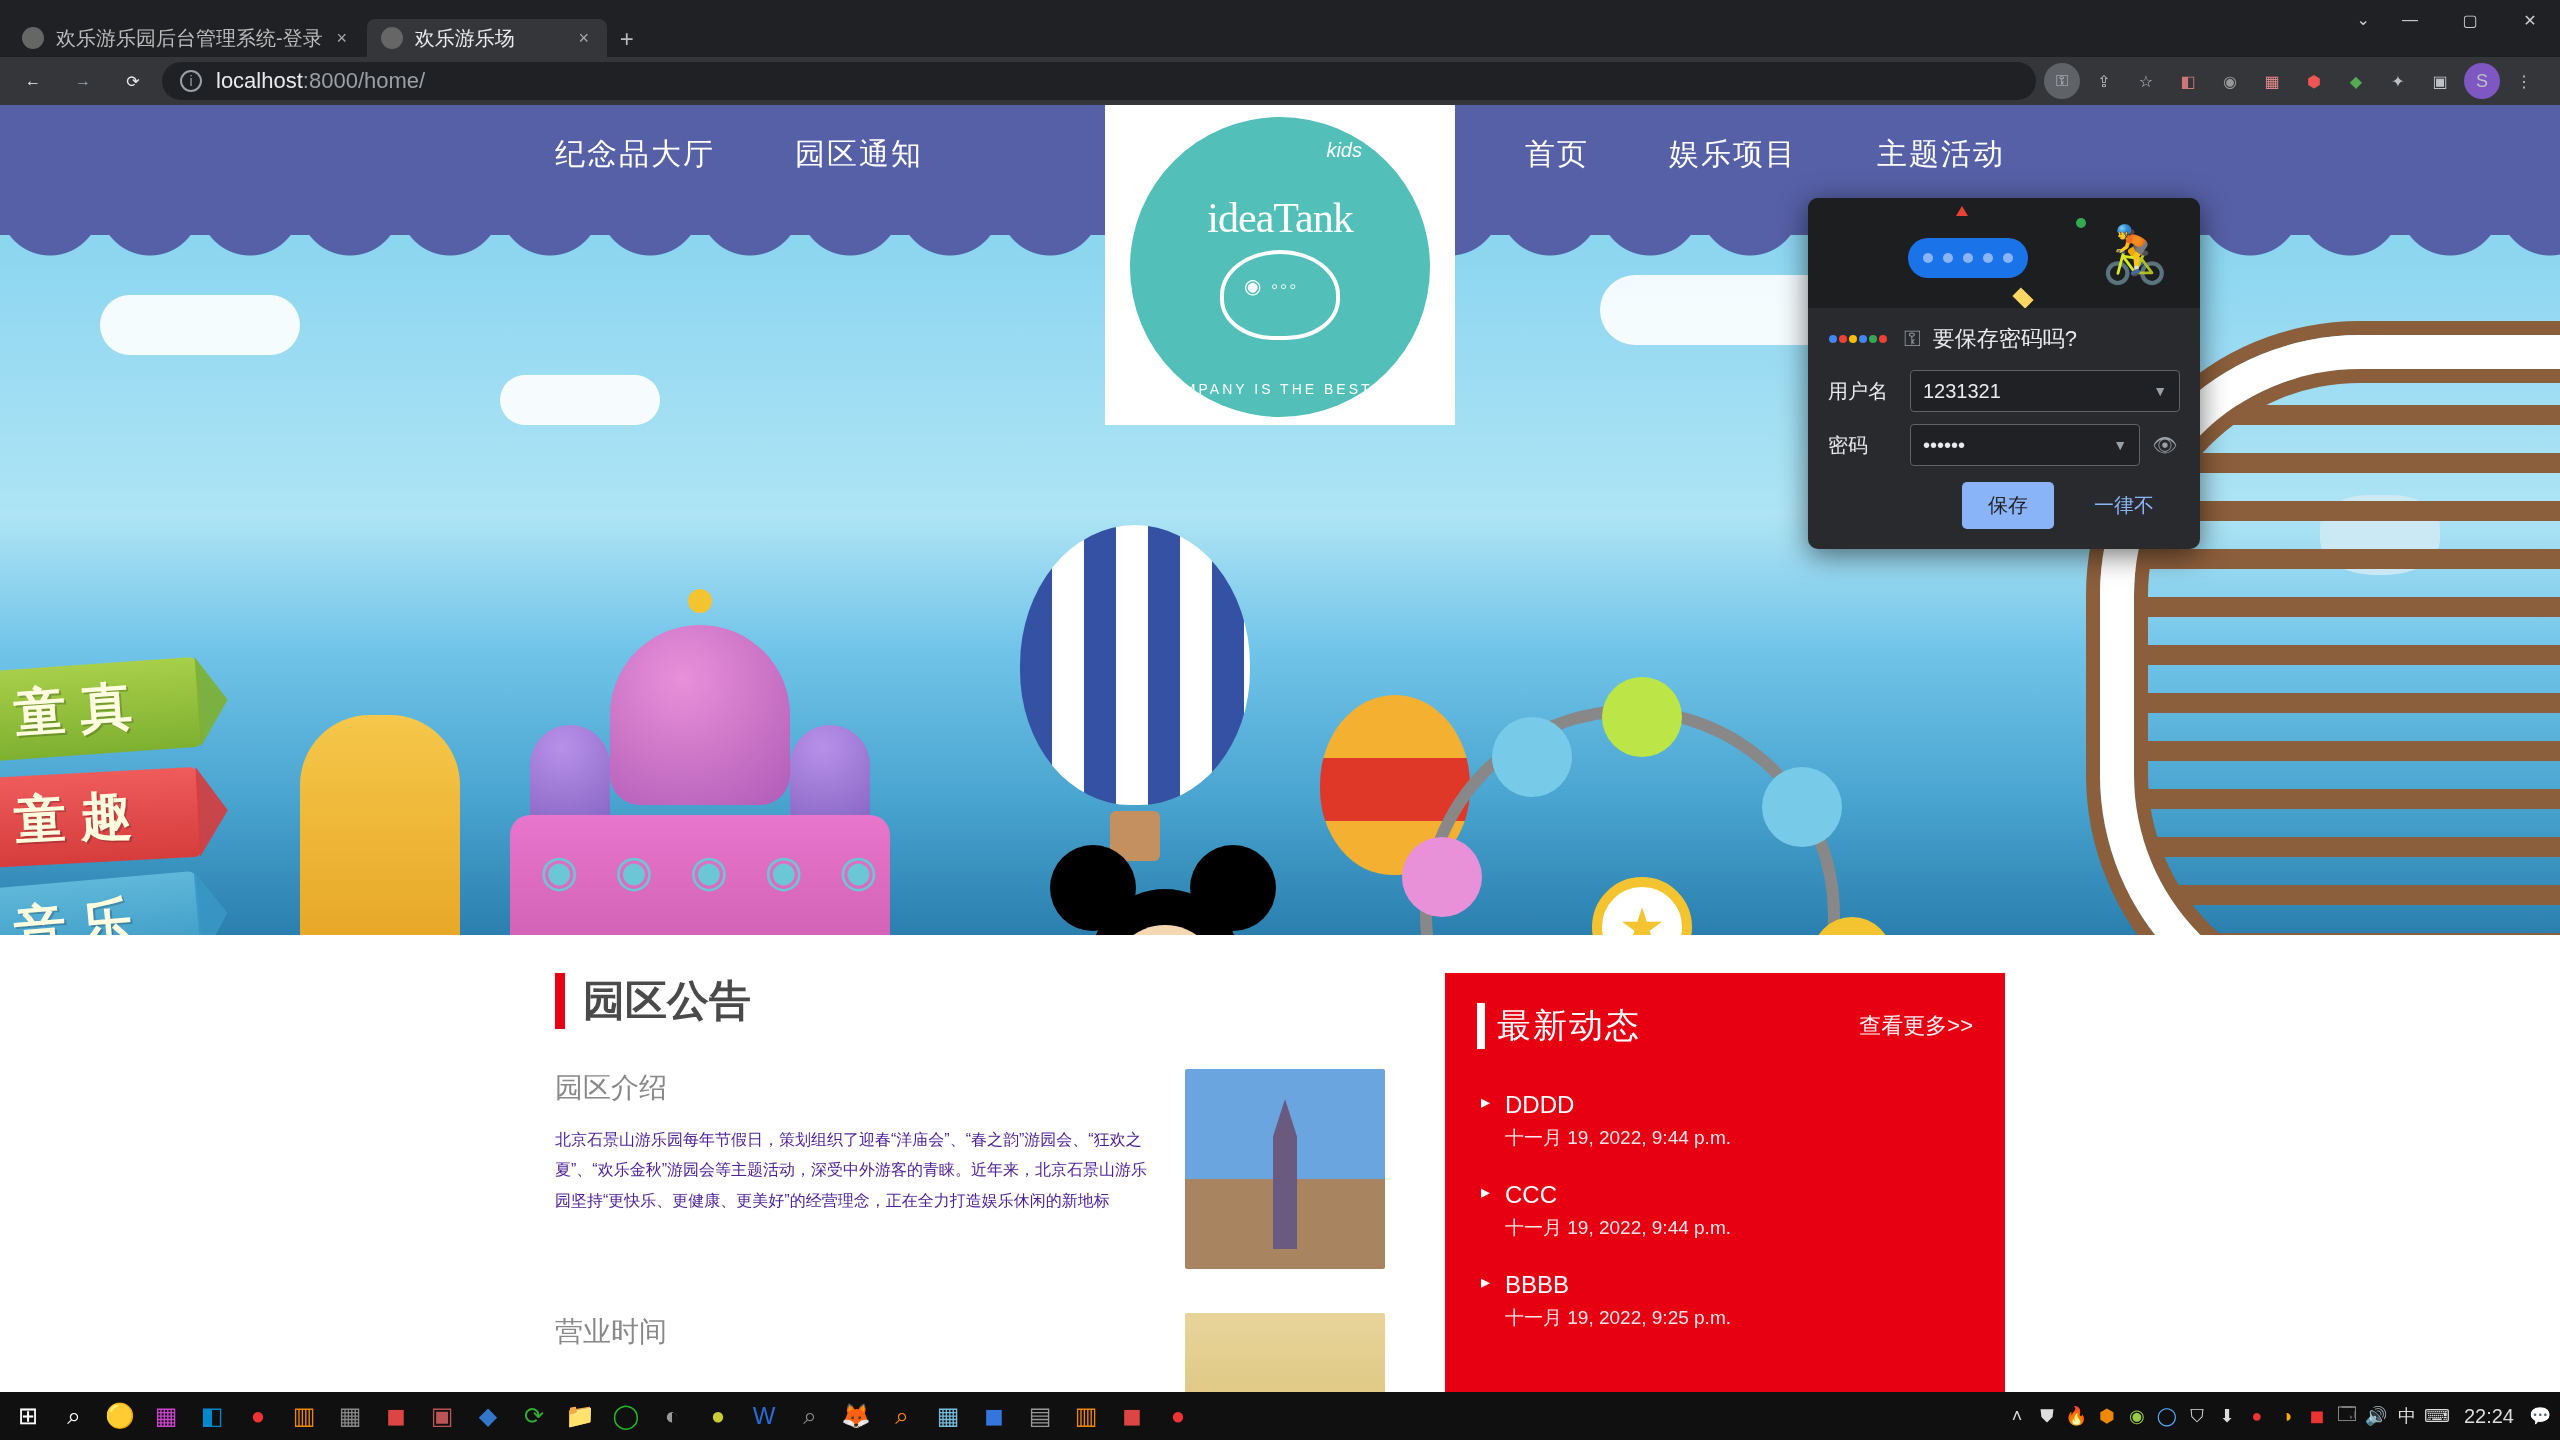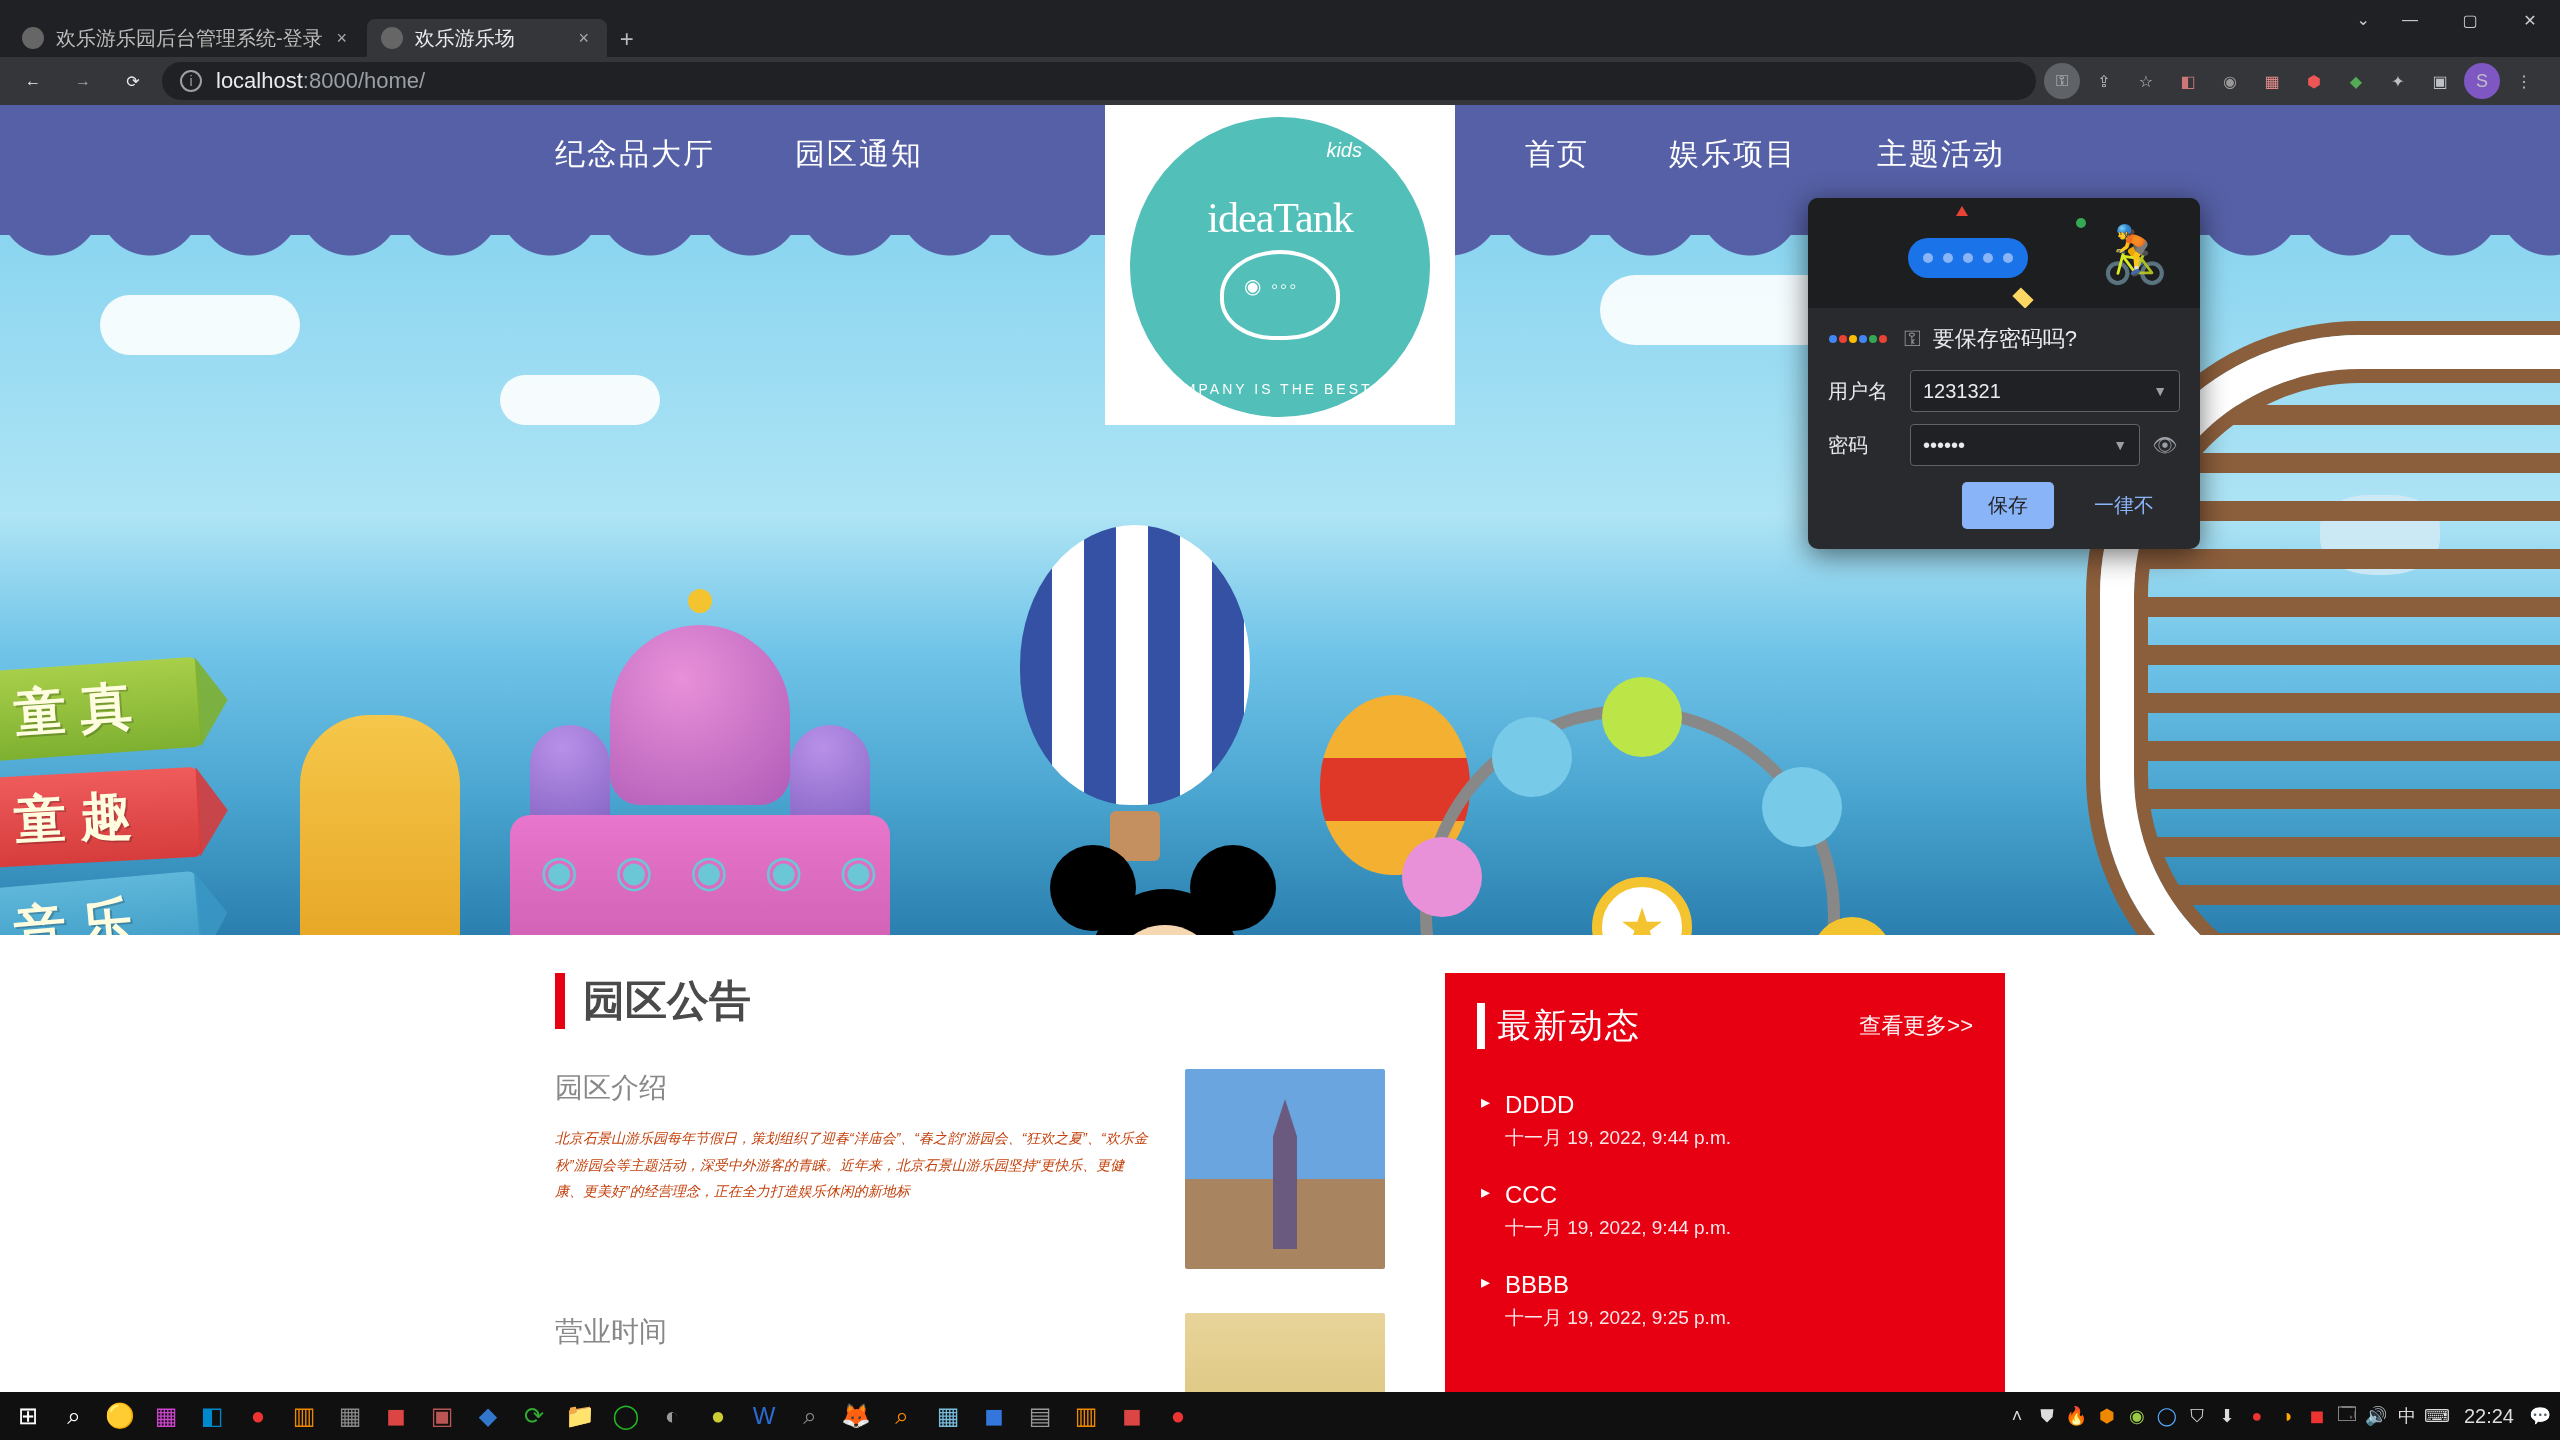--- a/index.html
+++ b/index.html
@@ -99,21 +99,21 @@
 .coaster { position: absolute; right: -60px; top: 100px; width: 520px; height: 700px; }
 .track { width: 100%; height: 100%; border: 34px solid #fff; border-right: none; border-radius: 260px 0 0 260px; box-shadow: inset 0 0 0 14px #8b5e3c, 0 0 0 14px #8b5e3c; background: repeating-linear-gradient(0deg, #8b5e3c 0 20px, transparent 20px 48px); }
 
 
 .content { position: absolute; left: 0; right: 0; top: 830px; padding: 38px 0; background: #fff; display: flex; justify-content: center; gap: 60px; z-index: 30; }
 .col-left { width: 830px; }
 .sec-title { border-left: 10px solid #e60012; padding-left: 18px; font-size: 42px; color: #4a4a4a; font-weight: bold; margin-bottom: 40px; }
 .block { display: flex; gap: 36px; margin-bottom: 44px; }
 .block-text { flex: 1; }
 .block-h { font-size: 28px; color: #888; margin-bottom: 18px; font-weight: normal; }
-.block-p { font-size: 14px; color: #c2410c; line-height: 1.9; font-style: italic; }
+.block-p { font-size: 16px; color: #4c1d95; line-height: 1.9; }
 .thumb { width: 200px; height: 200px; background: linear-gradient(#6ba5e0 0 55%, #a88560 55%); border-radius: 2px; flex-shrink: 0; position: relative; overflow: hidden; }
 .thumb.castle-t::after { content: ''; position: absolute; left: 70px; top: 30px; width: 60px; height: 150px; background: #6b5a80; clip-path: polygon(50% 0, 70% 25%, 70% 100%, 30% 100%, 30% 25%); }
 .thumb.plaza { background: linear-gradient(#e8d49a, #d4ba6a); }
 
 .col-right { width: 560px; background: #e60012; padding: 30px 32px; color: #fff; }
 .news-head { display: flex; justify-content: space-between; align-items: center; border-left: 8px solid #fff; padding-left: 12px; margin-bottom: 28px; }
 .news-title { font-size: 34px; letter-spacing: 2px; }
 .news-more { font-size: 22px; opacity: 0.95; }
 .news-item { padding: 14px 0 16px 28px; position: relative; }
 .news-item::before { content: '▸'; position: absolute; left: 4px; top: 14px; font-size: 18px; }

